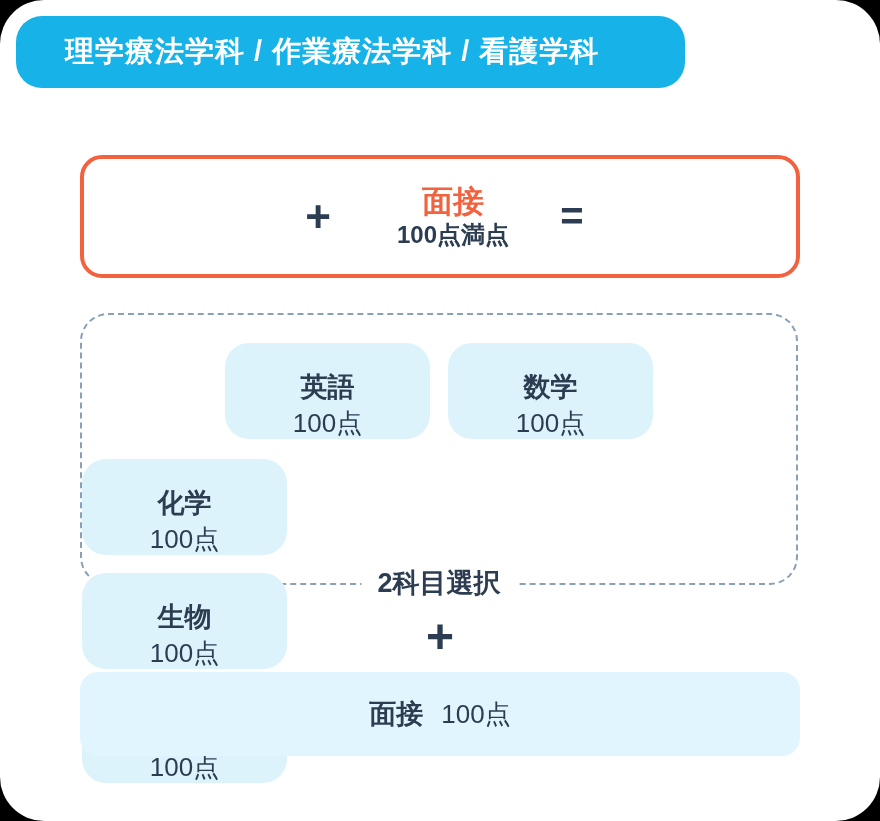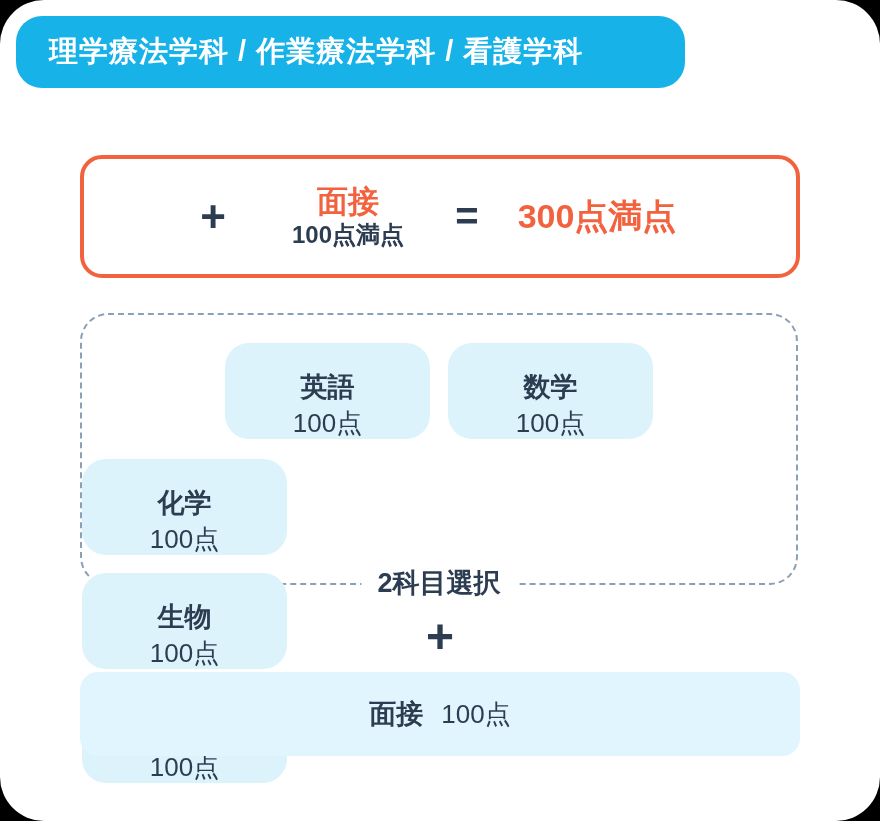--- a/index.html
+++ b/index.html
@@ -23,21 +23,21 @@
   .header {
     position: absolute;
     left: 16px;
     top: 16px;
     width: 669px;
     height: 72px;
     background: #17B2E8;
     border-radius: 26px;
     display: flex;
     align-items: center;
-    padding-left: 33px;
+    padding-left: 49px;
     box-sizing: border-box;
   }
   .header-title {
     color: #ffffff;
     font-size: 29px;
     font-weight: bold;
     letter-spacing: 1px;
     white-space: nowrap;
   }
   
@@ -192,21 +192,20 @@
     <span class="header-title">理学療法学科 / 作業療法学科 / 看護学科</span>
   </div>
 
   <div class="formula-box">
     <div class="f-op f-op-plus">+</div>
     <div class="f-item f-interview">
       <div class="f-label">面接</div>
       <div class="f-points">100点満点</div>
     </div>
     <div class="f-op f-op-eq">=</div>
-    <div class="f-total">300点満点</div>
   </div>
 
   <div class="selection-box">
     <div class="subject-row row-top">
       <div class="card">
         <div class="card-name">英語</div>
         <div class="card-score">100点</div>
       </div>
       <div class="card">
         <div class="card-name">数学</div>

